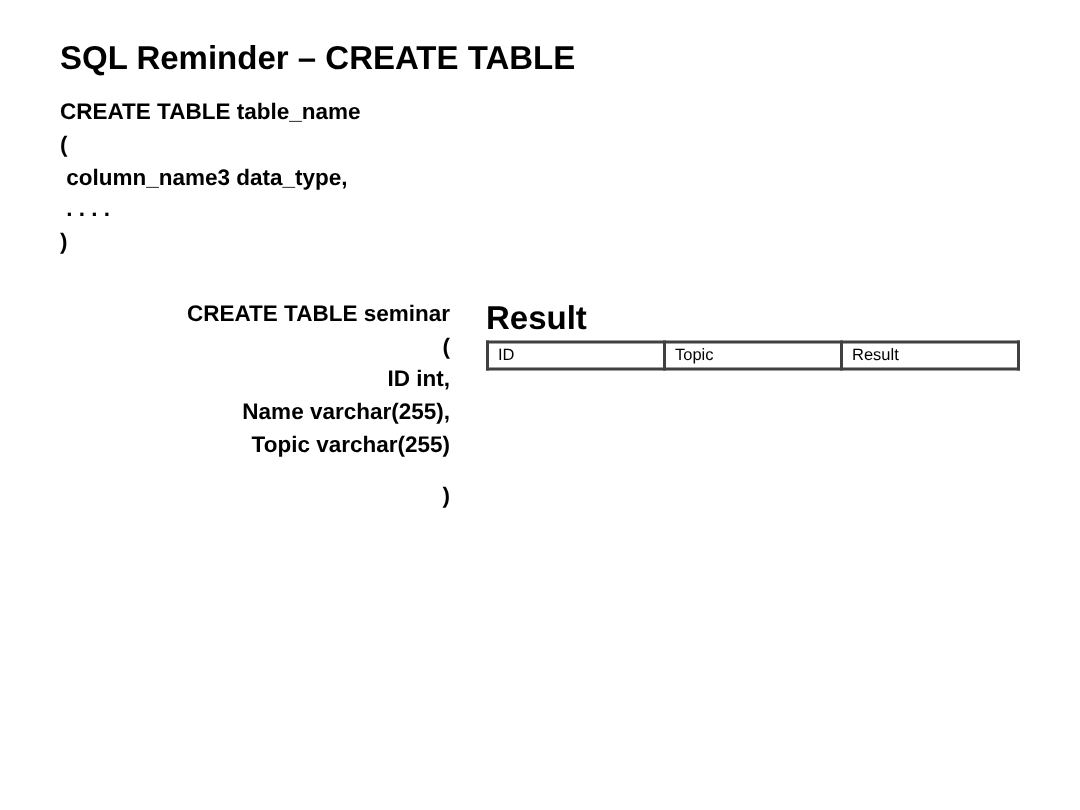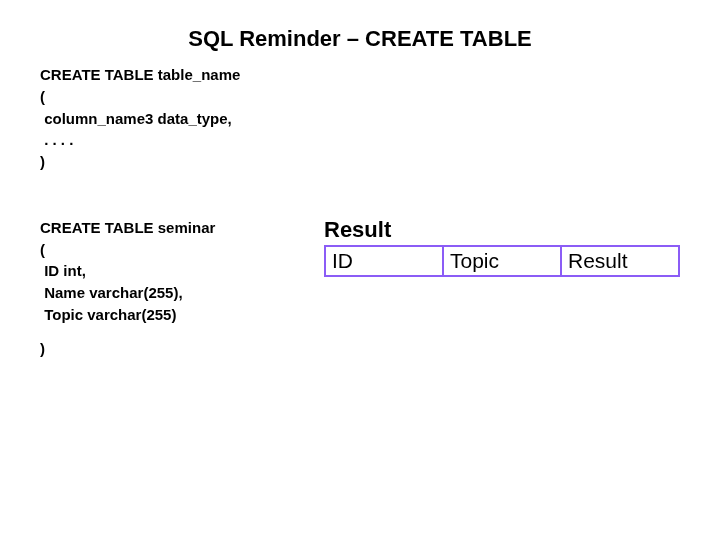--- a/index.html
+++ b/index.html
@@ -12,28 +12,28 @@
       color: #000;
       box-sizing: border-box;
     }
     .slide {
       padding: 20px 40px;
       box-sizing: border-box;
     }
     .title {
       font-size: 22px;
       font-weight: bold;
-      text-align: center;
+      text-align: left;
       margin: 6px 0 12px 0;
     }
     .syntax-block {
       font-size: 15px;
       font-weight: bold;
       line-height: 1.45;
-      margin-bottom: 44px;
+      margin-bottom: 26px;
     }
     .syntax-line { white-space: pre; }
     .bottom {
       display: flex;
       gap: 24px;
     }
     .col-left {
       width: 260px;
     }
     .col-right {
@@ -42,32 +42,32 @@
     .section-heading {
       font-size: 22px;
       font-weight: bold;
       margin: 0 0 2px 0;
     }
     .example-block {
       font-size: 15px;
       font-weight: bold;
       line-height: 1.45;
     }
-    .ex-line { white-space: pre; }
+    .ex-line { white-space: pre; text-align: right; }
     .close-paren-space {
       margin-top: 12px;
     }
     table.result-table {
       border-collapse: collapse;
       width: 100%;
       margin-top: 2px;
     }
     table.result-table td {
-      border: 2px solid #8b5cf6;
-      font-size: 21px;
+      border: 2px solid #404040;
+      font-size: 11px;
       padding: 2px 6px;
       width: 33%;
     }
   </style>
 </head>
 <body>
 
 <div class="slide">
 
   <div class="title">SQL Reminder – CREATE TABLE</div>

